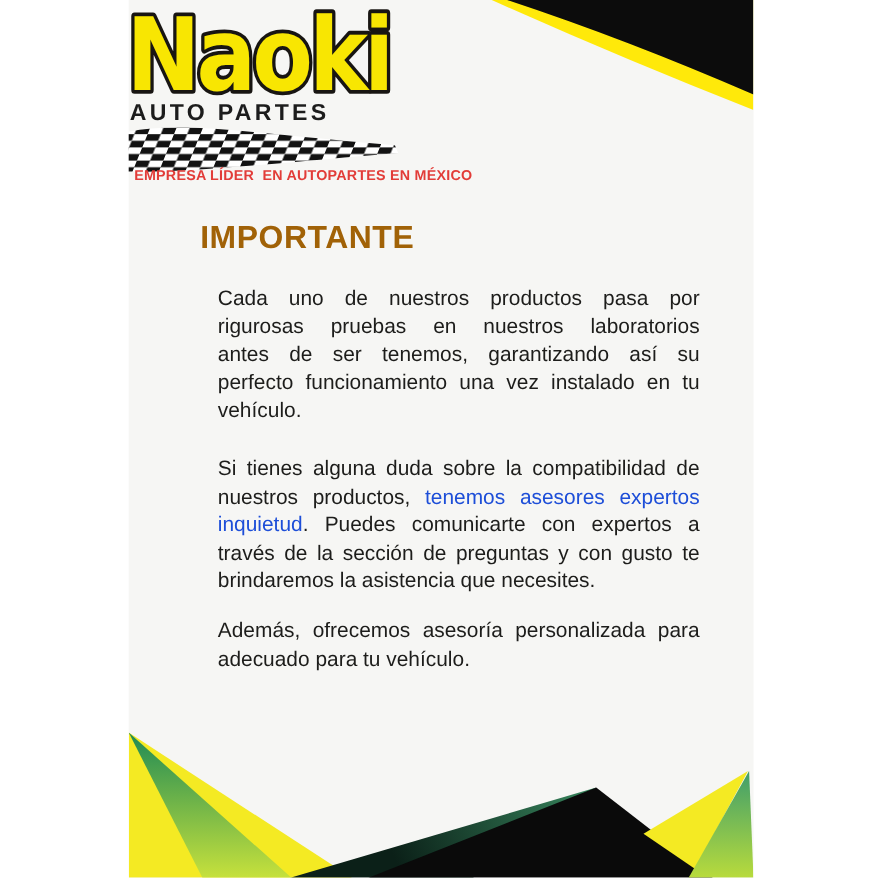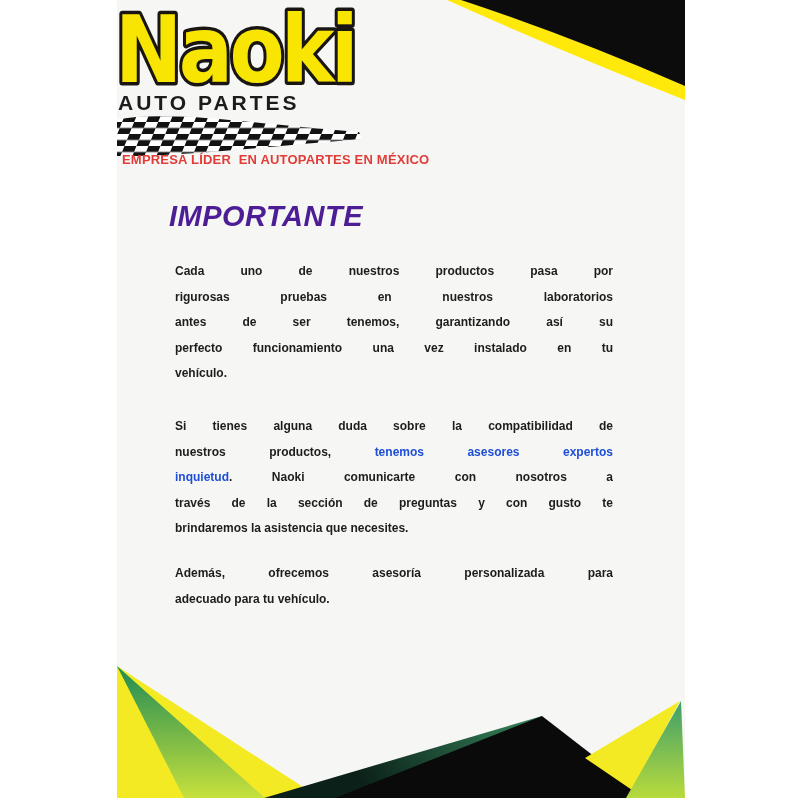--- a/index.html
+++ b/index.html
@@ -9,23 +9,23 @@
 
   
   .logo-svg{position:absolute;left:-6px;top:0;}
   .autopartes{position:absolute;left:1px;top:91px;font-size:21px;font-weight:700;
               letter-spacing:3px;color:#1c1c1c;white-space:nowrap;}
   .flag-svg{position:absolute;left:-2px;top:110px;}
   .tagline{position:absolute;left:5px;top:152px;font-size:13px;font-weight:700;
            color:#e23c38;white-space:pre;letter-spacing:0.2px;}
 
   
-  .heading{position:absolute;left:52px;top:200px;font-size:29px;font-weight:800;
-           color:#4c1d95;letter-spacing:0.5px;font-style:italic;}
-  .para{position:absolute;left:58px;width:438px;font-size:12px;font-weight:700;
+  .heading{position:absolute;left:65px;top:200px;font-size:29px;font-weight:800;
+           color:#a16207;letter-spacing:0.5px;}
+  .para{position:absolute;left:81px;width:438px;font-size:19px;font-weight:400;
         color:#1d1d1b;line-height:25.5px;}
   .para-1{top:259px;} .para-2{top:402px;margin-top:12px;} .para-3{top:561px;}
   .jline{text-align:justify;text-align-last:justify;white-space:normal;}
   .jline.last{text-align-last:left;}
   .hl{color:#1d4ed8;}
 
   
   .corner-tr{position:absolute;right:0;top:0;}
   .bottom-deco{position:absolute;left:0;bottom:0;}
 </style>
@@ -64,21 +64,21 @@
     <div class="para para-1">
         <div class="jline"><span>Cada uno de nuestros productos pasa por</span></div>
         <div class="jline"><span>rigurosas pruebas en nuestros laboratorios</span></div>
         <div class="jline"><span>antes de ser tenemos, garantizando así su</span></div>
         <div class="jline"><span>perfecto funcionamiento una vez instalado en tu</span></div>
         <div class="jline last"><span>vehículo.</span></div>
       </div>
     <div class="para para-2">
         <div class="jline"><span>Si tienes alguna duda sobre la compatibilidad de</span></div>
         <div class="jline"><span>nuestros productos, </span><span class="hl">tenemos asesores expertos</span></div>
-        <div class="jline"><span class="hl">inquietud</span><span>. Naoki comunicarte con nosotros a</span></div>
+        <div class="jline"><span class="hl">inquietud</span><span>. Puedes comunicarte con expertos a</span></div>
         <div class="jline"><span>través de la sección de preguntas y con gusto te</span></div>
         <div class="jline last"><span>brindaremos la asistencia que necesites.</span></div>
       </div>
     <div class="para para-3">
         <div class="jline"><span>Además, ofrecemos asesoría personalizada para</span></div>
         <div class="jline last"><span>adecuado para tu vehículo.</span></div>
       </div>
 
     <svg class="corner-tr" width="240" height="106" viewBox="0 0 240 106" aria-hidden="true">
       <path d="M2,0 L240,0 L240,100 Q118,52 2,0 Z" fill="#ffe90a"></path>

